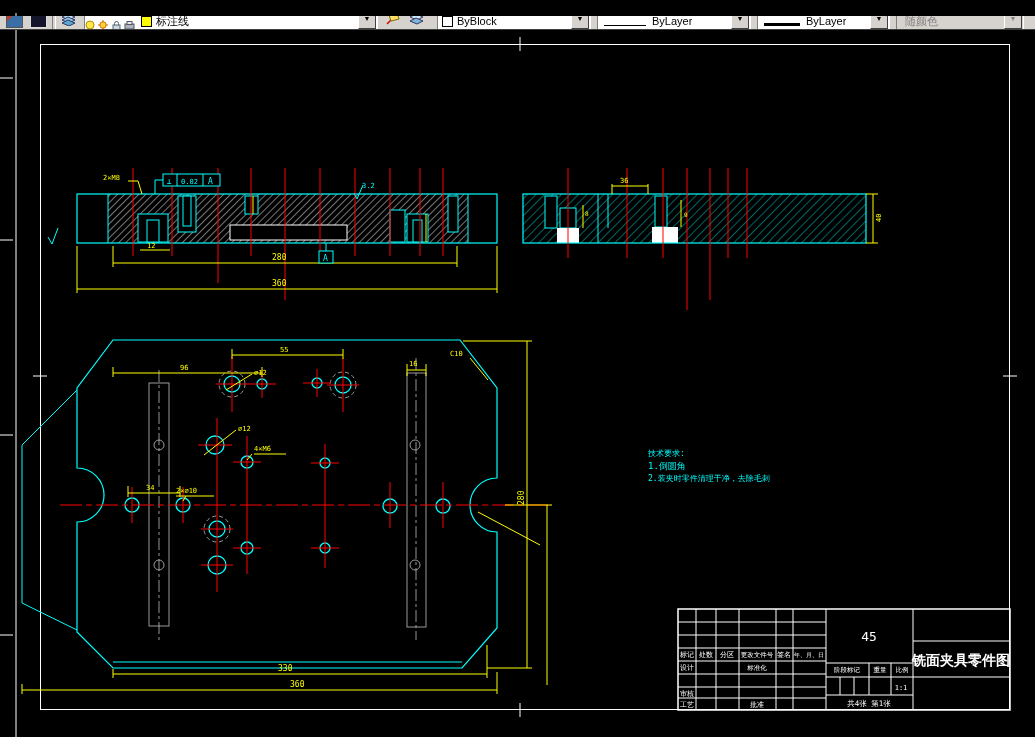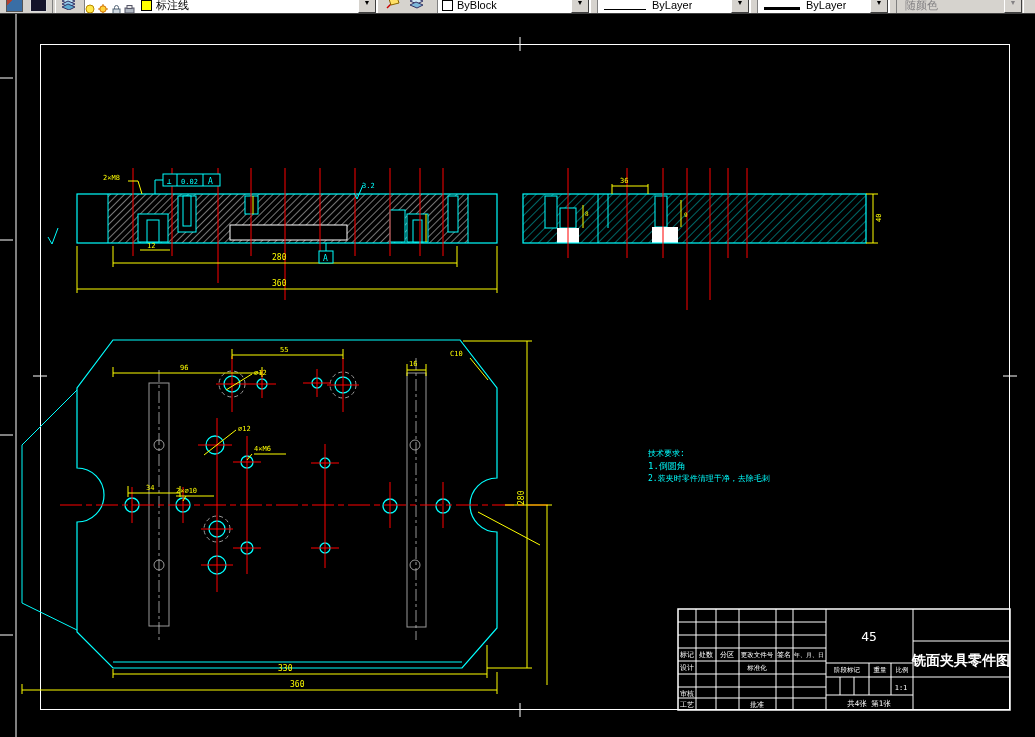--- a/index.html
+++ b/index.html
@@ -1,18 +1,18 @@
 <!DOCTYPE html>
 <html><head>
 <meta charset="utf-8">
 <style>
   html,body{margin:0;padding:0;background:#000;width:1035px;height:737px;overflow:hidden;}
   body{font-family:"Liberation Sans",sans-serif;position:relative;}
   
-  .toolbar{position:absolute;left:0;top:0;width:1035px;height:13px;background:#d6d3ce;
+  .toolbar{position:absolute;left:0;top:16px;width:1035px;height:13px;background:#d6d3ce;
            border-bottom:1px solid #404040;overflow:hidden;z-index:10;}
   .tb-item{position:absolute;top:-9px;height:22px;}
   .tb-btn{width:22px;background:#d6d3ce;border:1px solid #d6d3ce;}
   .tb-btn .ic{position:absolute;left:3px;top:4px;width:15px;height:14px;display:block;}
   .tb-sep{width:2px;border-left:1px solid #808080;border-right:1px solid #fff;height:22px;}
   .combo{background:#fff;border-top:1px solid #808080;border-left:1px solid #808080;
          border-bottom:1px solid #fff;border-right:1px solid #fff;
          font-size:11px;color:#000;display:flex;align-items:center;}
   .combo.disabled{background:#d6d3ce;color:#848284;}
   .combo .txt{white-space:nowrap;overflow:hidden;}

